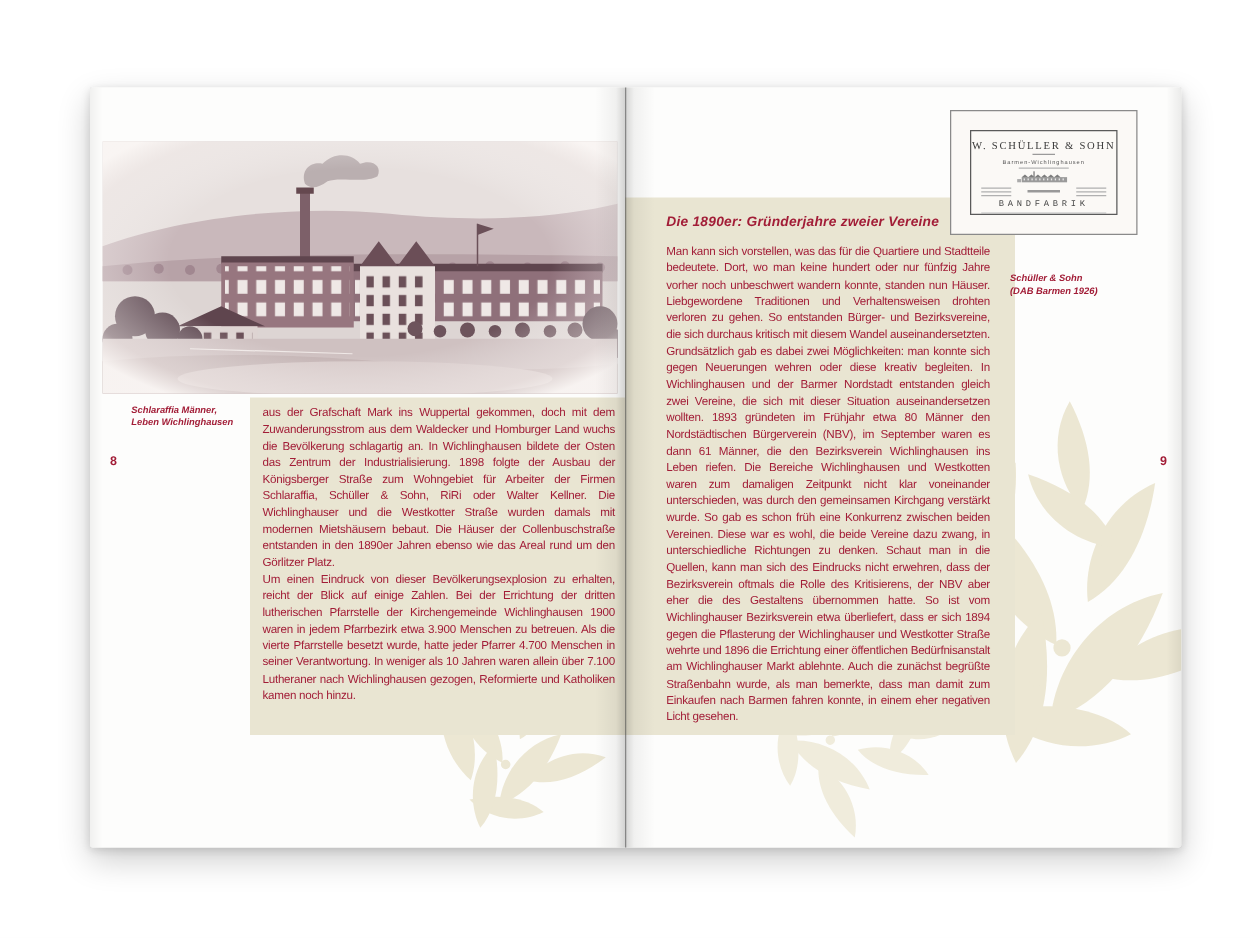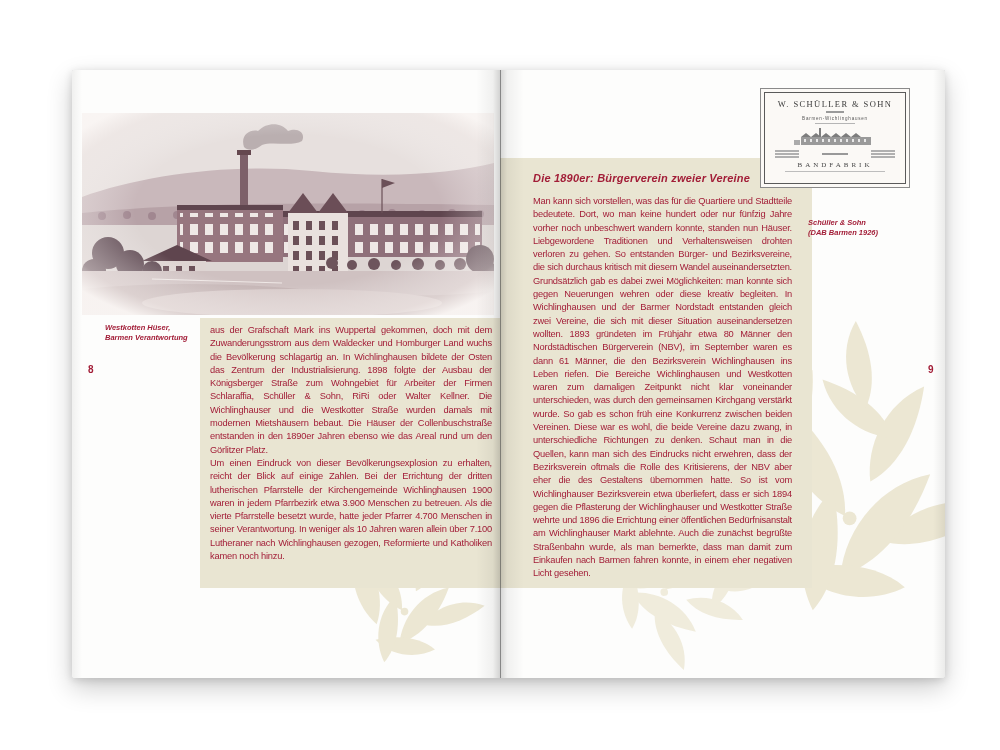--- a/index.html
+++ b/index.html
@@ -51,36 +51,36 @@
   }
   .pagenum{
     position:absolute;color:#a21d37;font-size:10px;font-weight:bold;z-index:12;
   }
   .pagenum-left{left:16px;top:294px;}
   .pagenum-right{left:428px;top:294px;}
 
   
   .advert{
     position:absolute;left:260px;top:18px;width:150px;height:100px;z-index:12;
-    background:#fbf9f6;border:1px solid #8a8a8a;padding:3px;box-sizing:border-box;
+    background:#fbf9f6;border:1px solid #8a8a8a;padding:15px;box-sizing:border-box;
   }
   .advert-inner{
     border:1px solid #5a5a5a;height:100%;box-sizing:border-box;text-align:center;
     display:flex;flex-direction:column;align-items:center;
   }
   .ad-company{font-family:"Liberation Serif",serif;font-size:8.5px;letter-spacing:1.4px;color:#3a3a3a;margin-top:6px;white-space:nowrap;}
   .ad-stars{width:18px;height:2px;background:#9a9a9a;margin-top:2px;}
   .ad-location{font-size:4.5px;letter-spacing:.8px;color:#555;margin-top:3px;}
   .ad-subline{width:40px;height:1.5px;background:#b5b5b5;margin-top:1.5px;}
   .ad-sketch{margin-top:2px;}
   .ad-cols{display:flex;justify-content:space-between;width:86%;margin-top:2px;align-items:center;}
   .ad-colbars{display:flex;flex-direction:column;gap:1.5px;}
   .ad-colbars span{display:block;width:24px;height:1.5px;background:#b0b0b0;}
   .ad-midbar{width:26px;height:2px;background:#999;}
-  .ad-product{font-family:Liberation Serif, serif;font-size:7px;letter-spacing:3px;color:#4a4a4a;margin-top:3px;white-space:nowrap;}
+  .ad-product{font-family:Liberation Mono, monospace;font-size:7px;letter-spacing:3px;color:#4a4a4a;margin-top:3px;white-space:nowrap;}
   .ad-footline{width:100px;height:1.5px;background:#bdbdbd;margin-top:2px;}
 
   .ad-caption{
     position:absolute;left:308px;top:148px;z-index:12;
     color:#a21d37;font-size:7.5px;line-height:10px;font-style:italic;font-weight:bold;
   }
 
   
   .leaves{position:absolute;z-index:1;pointer-events:none;}
   .leaves-right-side{left:230px;top:180px;width:230px;height:440px;}
@@ -197,22 +197,22 @@
 
         <rect y="158" width="412" height="44" fill="#cfc1c1"></rect>
         <path d="M0,176 C80,168 160,170 240,178 C300,184 360,184 412,178 L412,202 L0,202 Z" fill="#c4b4b4"></path>
         <ellipse cx="210" cy="190" rx="150" ry="14" fill="#d8cbca"></ellipse>
         <line x1="70" y1="166" x2="200" y2="170" stroke="#efe8e6" stroke-width="1"></line>
         <rect width="412" height="202" fill="url(#vig)"></rect>
       </svg>
     </div>
 
     <div class="fig-caption">
-      <div>Westkotten Hüser,</div>
-      <div>Barmen Verantwortung</div>
+      <div>Schlaraffia Männer,</div>
+      <div>Leben Wichlinghausen</div>
     </div>
 
     <div class="pagenum pagenum-left">8</div>
 
     <div class="panel panel-left">
       <div class="body-text">
         <p>aus der Grafschaft Mark ins Wuppertal gekommen, doch mit dem Zuwanderungsstrom aus dem Waldecker und Homburger Land wuchs die Bevölkerung schlagartig an. In Wichlinghausen bildete der Osten das Zentrum der Industrialisierung. 1898 folgte der Ausbau der Königsberger Straße zum Wohngebiet für Arbeiter der Firmen Schlaraffia, Schüller &amp; Sohn, RiRi oder Walter Kellner. Die Wichlinghauser und die Westkotter Straße wurden damals mit modernen Mietshäusern bebaut. Die Häuser der Collenbuschstraße entstanden in den 1890er Jahren ebenso wie das Areal rund um den Görlitzer Platz.</p>
         <p>Um einen Eindruck von dieser Bevölkerungsexplosion zu erhalten, reicht der Blick auf einige Zahlen. Bei der Errichtung der dritten lutherischen Pfarrstelle der Kirchengemeinde Wichlinghausen 1900 waren in jedem Pfarrbezirk etwa 3.900 Menschen zu betreuen. Als die vierte Pfarrstelle besetzt wurde, hatte jeder Pfarrer 4.700 Menschen in seiner Verantwortung. In weniger als 10 Jahren waren allein über 7.100 Lutheraner nach Wichlinghausen gezogen, Reformierte und Katholiken kamen noch hinzu.</p>
       </div>
     </div>
@@ -225,21 +225,21 @@
           <use href="#leafcluster"></use>
         </g>
     </svg>
     <svg class="leaves leaves-right-bottom" viewBox="0 0 200 300" preserveAspectRatio="xMidYMid meet">
       <g fill="#f0ecdc" transform="rotate(80 100 150)">
           <use href="#leafcluster"></use>
         </g>
     </svg>
 
     <div class="panel panel-right">
-      <h2 class="panel-heading">Die 1890er: Bürgerverein zweier Vereine</h2>
+      <h2 class="panel-heading">Die 1890er: Gründerjahre zweier Vereine</h2>
       <div class="body-text">
         <p>Man kann sich vorstellen, was das für die Quartiere und Stadtteile bedeutete. Dort, wo man keine hundert oder nur fünfzig Jahre vorher noch unbeschwert wandern konnte, standen nun Häuser. Liebgewordene Traditionen und Verhaltensweisen drohten verloren zu gehen. So entstanden Bürger- und Bezirksvereine, die sich durchaus kritisch mit diesem Wandel auseinandersetzten. Grundsätzlich gab es dabei zwei Möglichkeiten: man konnte sich gegen Neuerungen wehren oder diese kreativ begleiten. In Wichlinghausen und der Barmer Nordstadt entstanden gleich zwei Vereine, die sich mit dieser Situation auseinandersetzen wollten. 1893 gründeten im Frühjahr etwa 80 Männer den Nordstädtischen Bürgerverein (NBV), im September waren es dann 61 Männer, die den Bezirksverein Wichlinghausen ins Leben riefen. Die Bereiche Wichlinghausen und Westkotten waren zum damaligen Zeitpunkt nicht klar voneinander unterschieden, was durch den gemeinsamen Kirchgang verstärkt wurde. So gab es schon früh eine Konkurrenz zwischen beiden Vereinen. Diese war es wohl, die beide Vereine dazu zwang, in unterschiedliche Richtungen zu denken. Schaut man in die Quellen, kann man sich des Eindrucks nicht erwehren, dass der Bezirksverein oftmals die Rolle des Kritisierens, der NBV aber eher die des Gestaltens übernommen hatte. So ist vom Wichlinghauser Bezirksverein etwa überliefert, dass er sich 1894 gegen die Pflasterung der Wichlinghauser und Westkotter Straße wehrte und 1896 die Errichtung einer öffentlichen Bedürfnisanstalt am Wichlinghauser Markt ablehnte. Auch die zunächst begrüßte Straßenbahn wurde, als man bemerkte, dass man damit zum Einkaufen nach Barmen fahren konnte, in einem eher negativen Licht gesehen.</p>
       </div>
     </div>
 
     <div class="advert">
       <div class="advert-inner">
         <div class="ad-company">W. SCHÜLLER &amp; SOHN</div>
         <div class="ad-stars"></div>
         <div class="ad-location">Barmen-Wichlinghausen</div>

